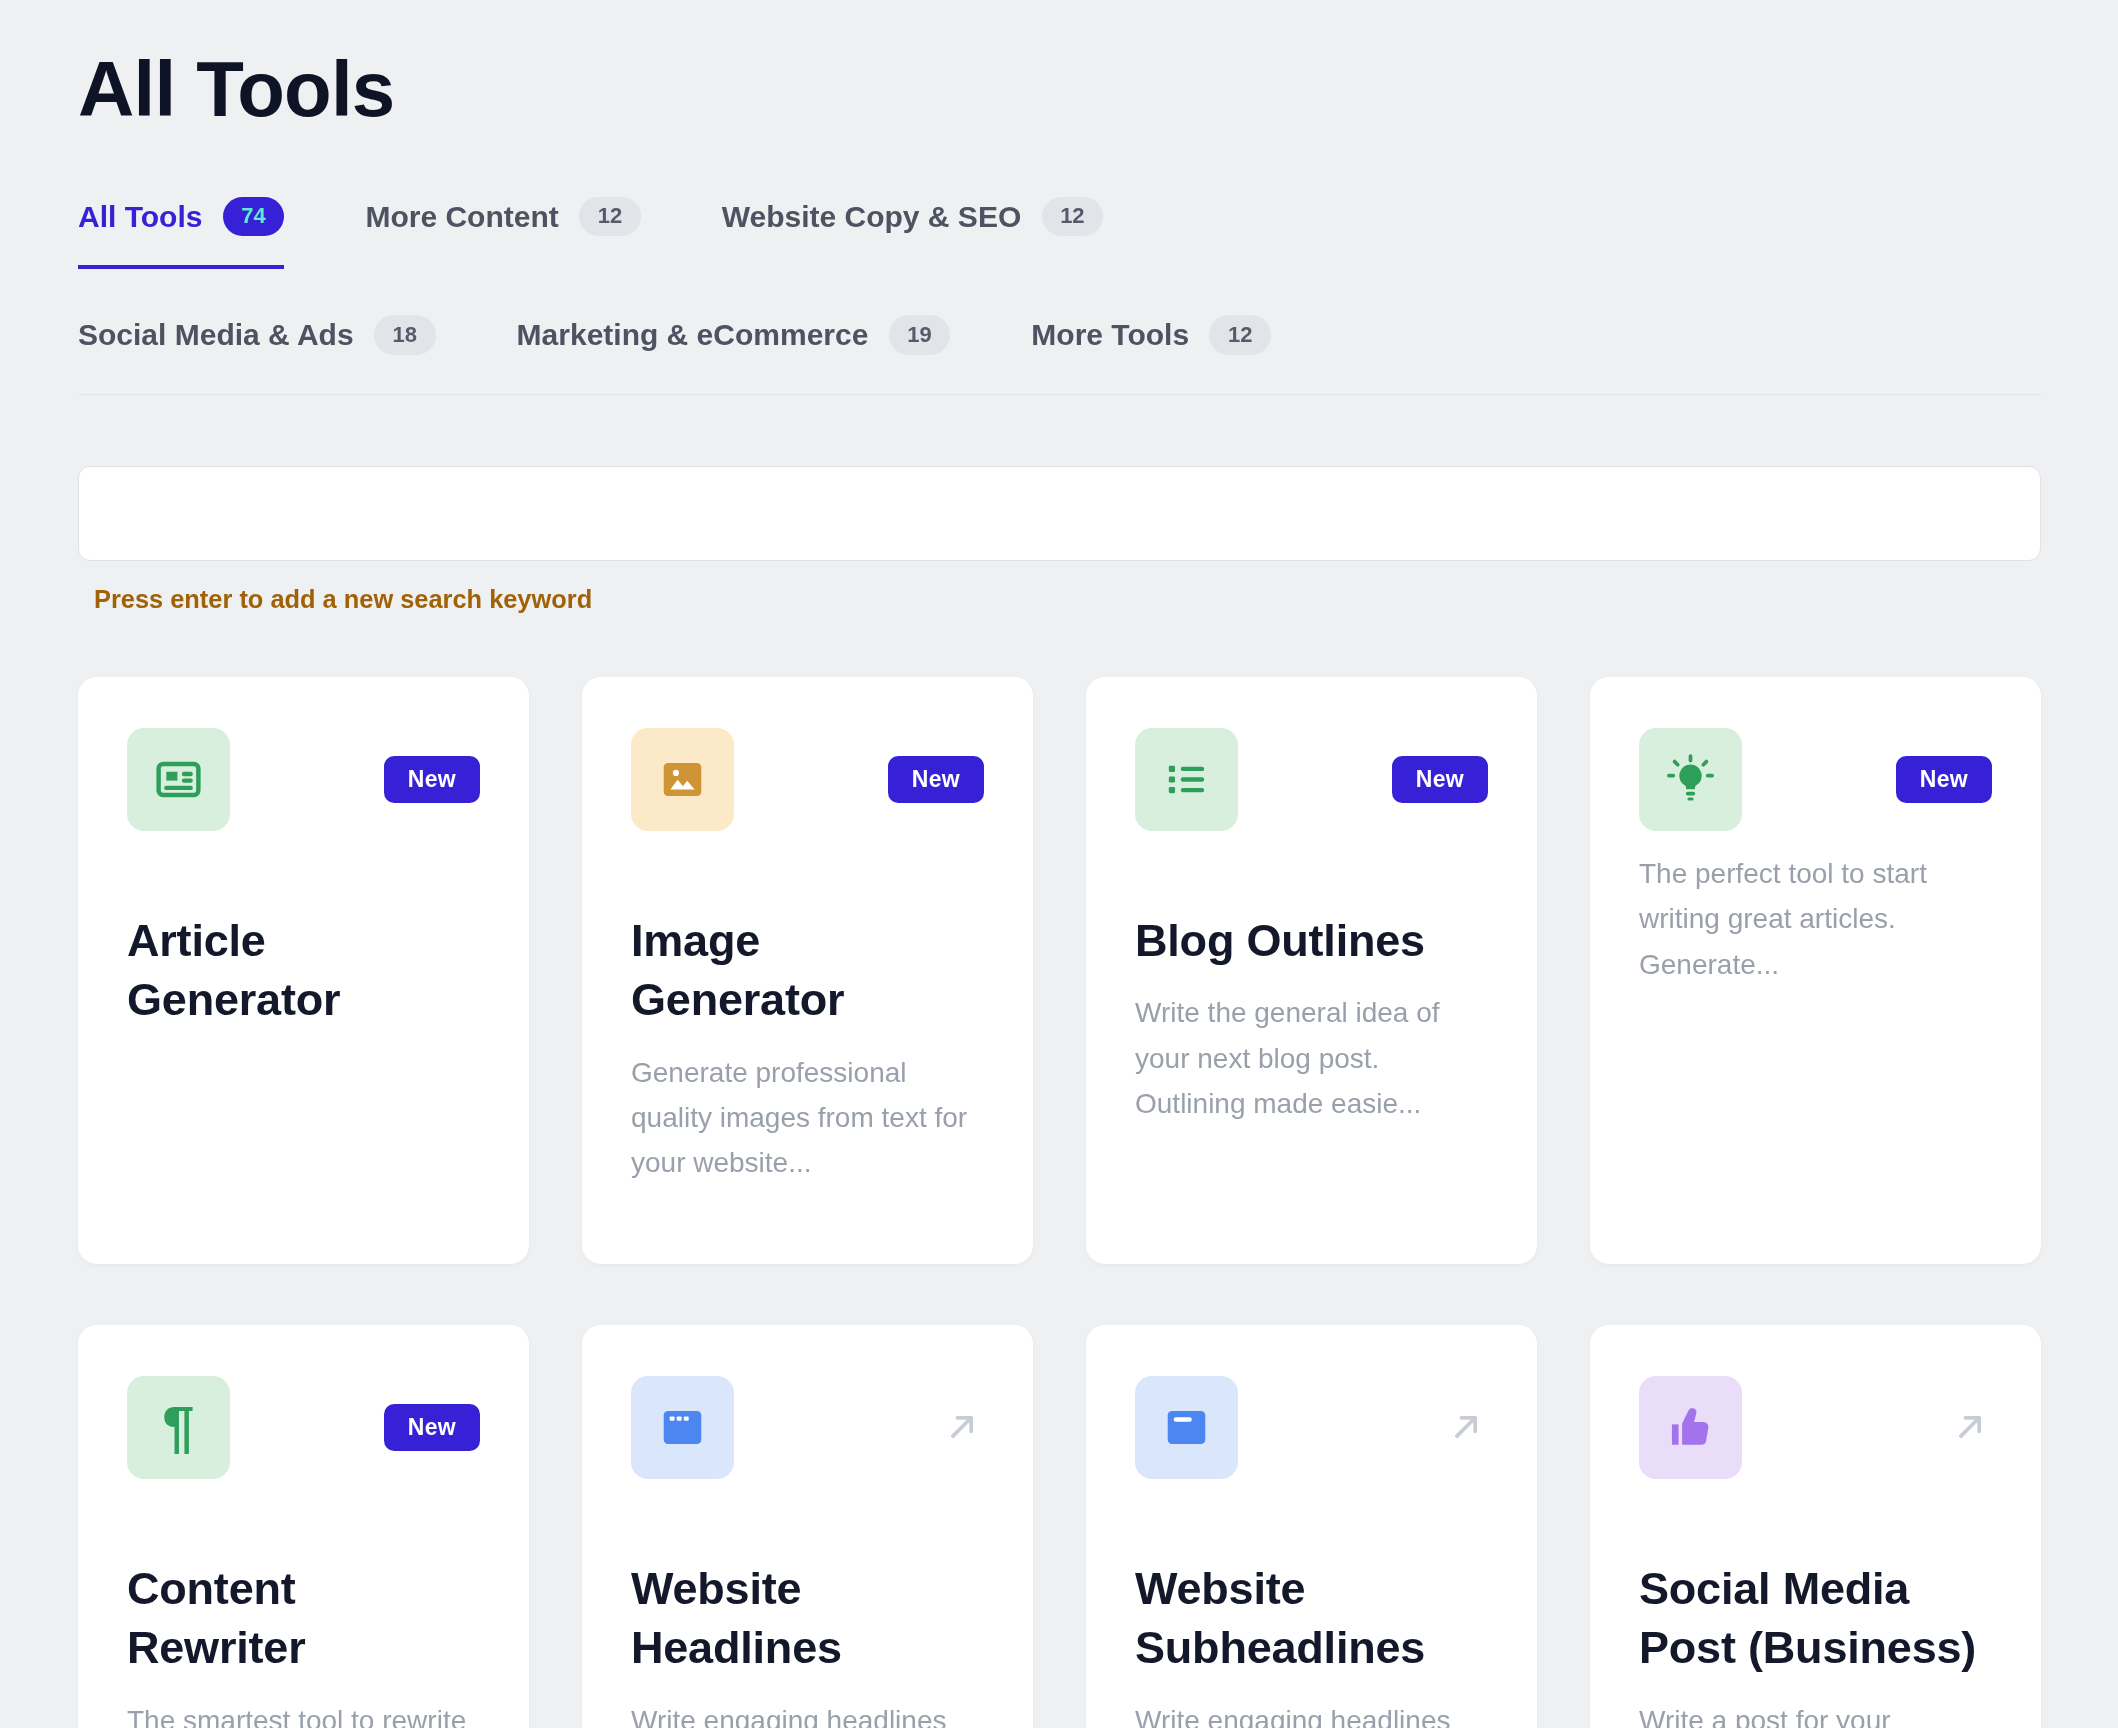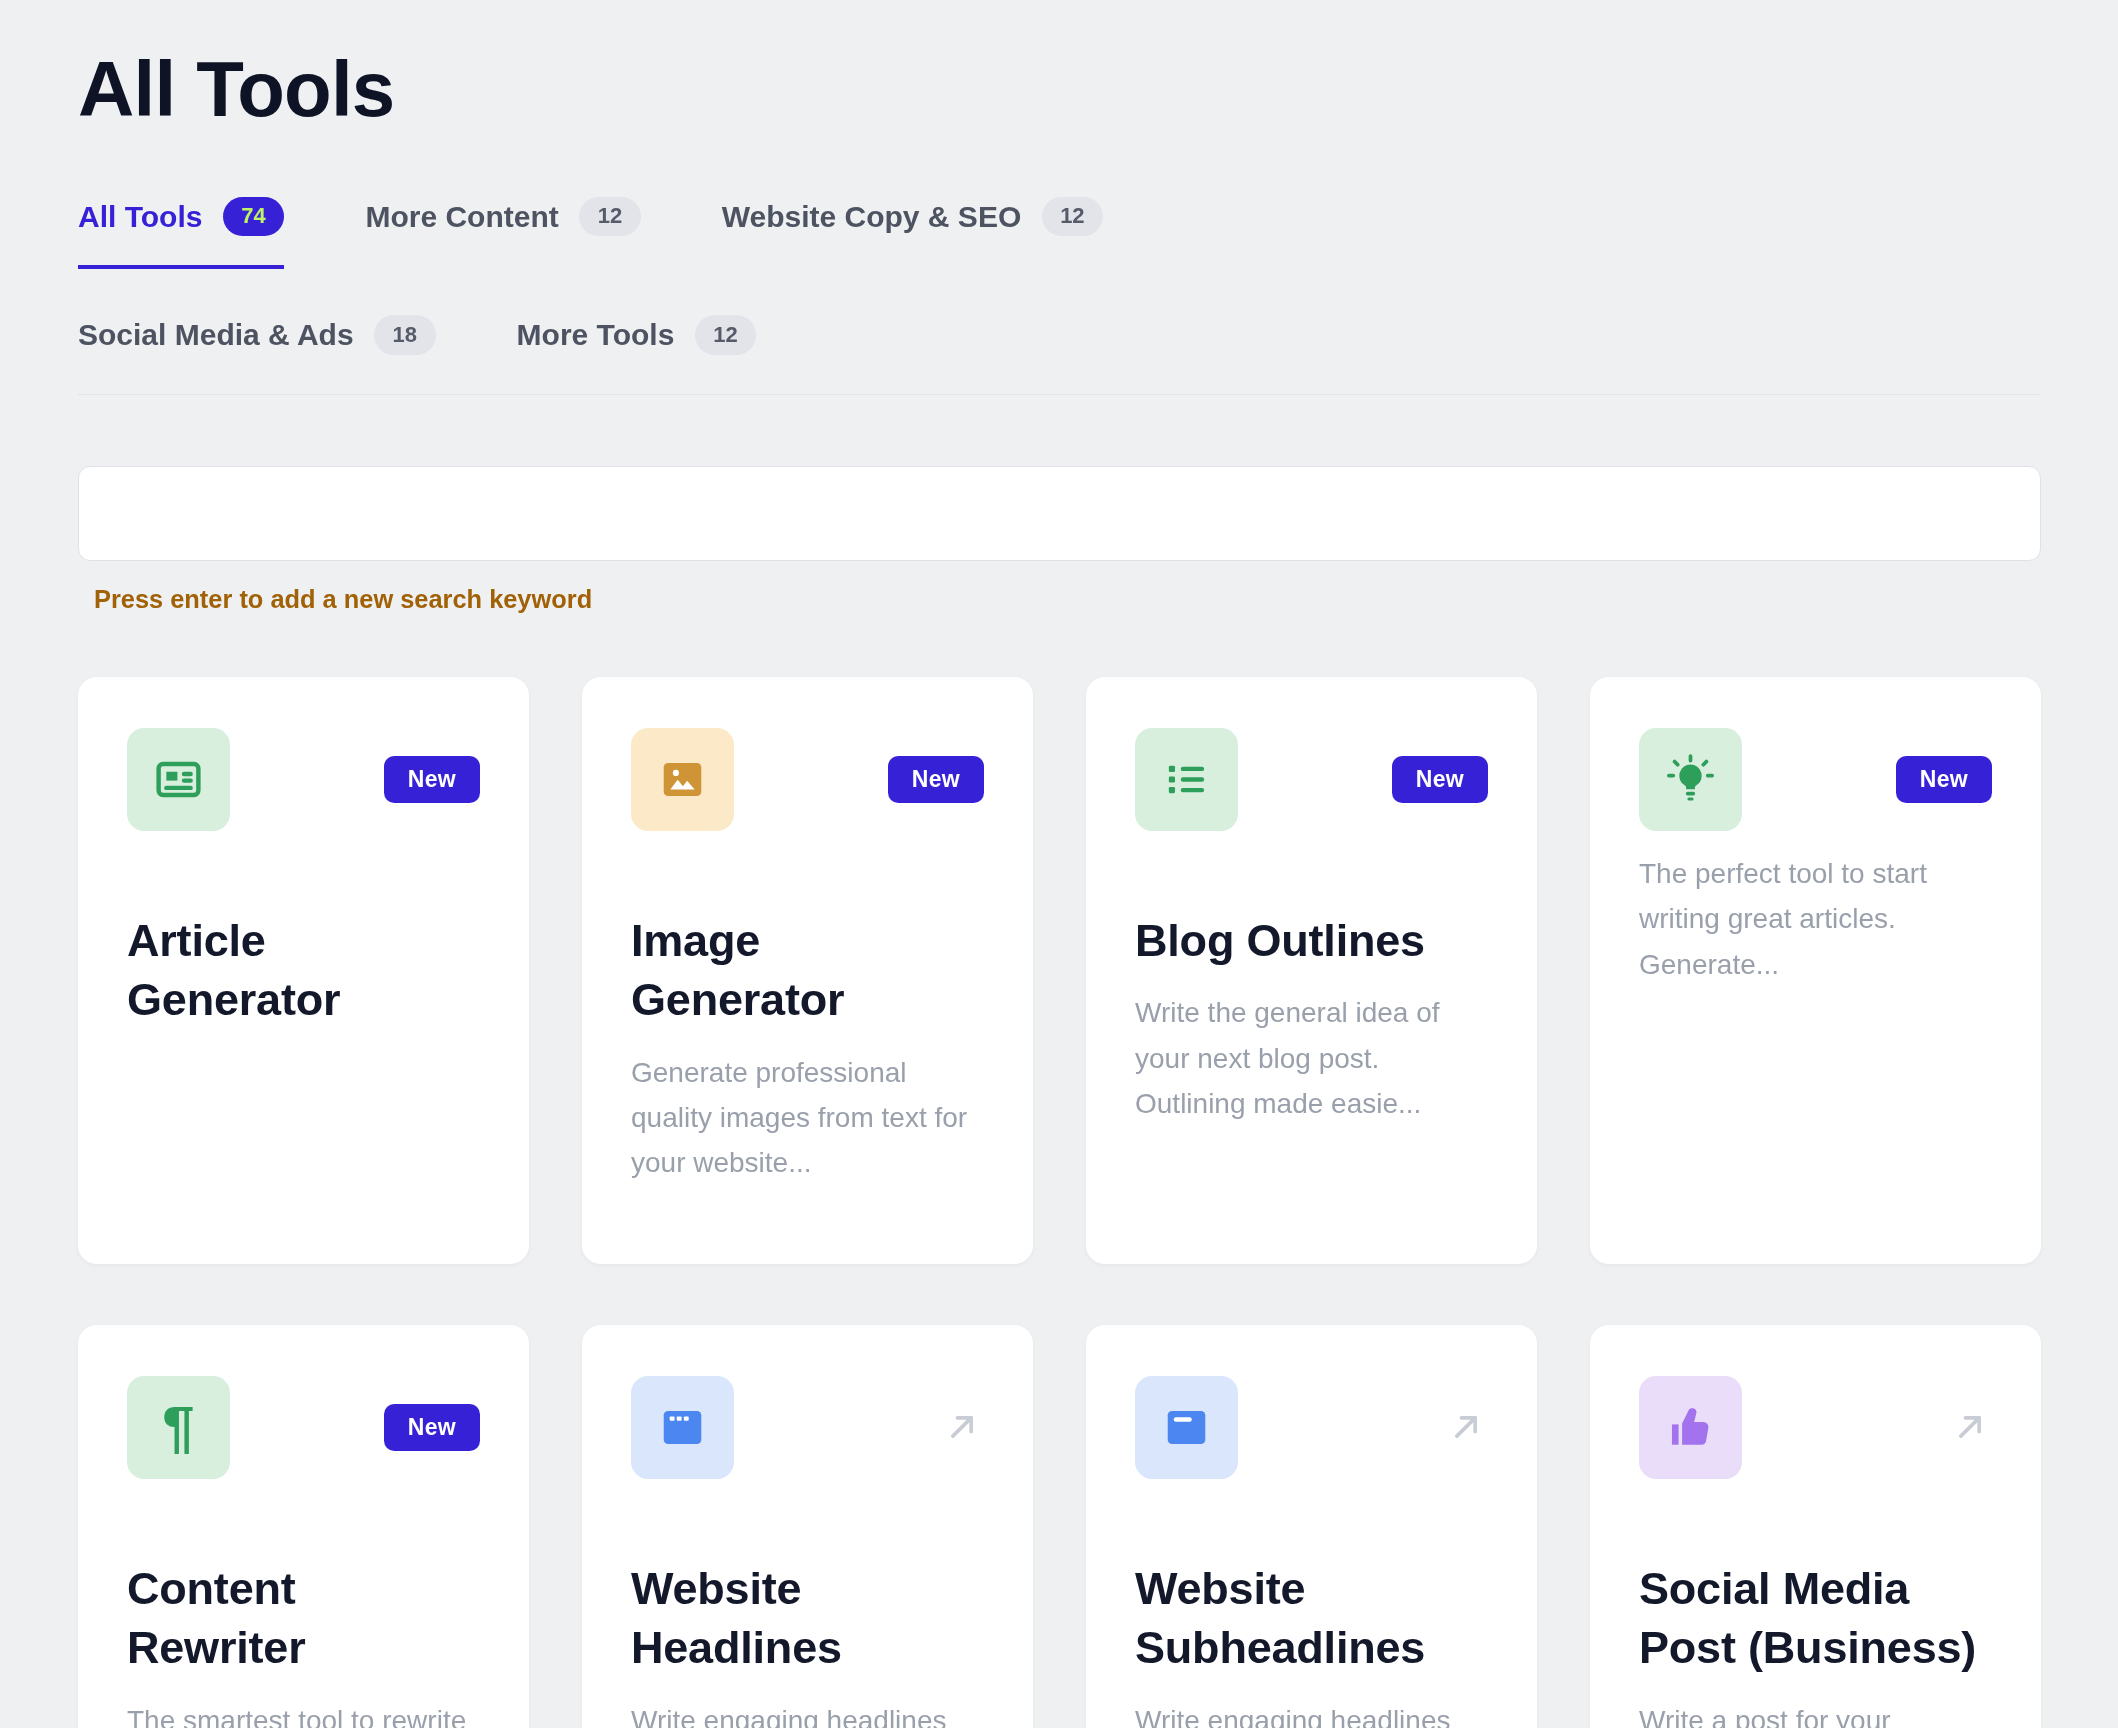--- a/index.html
+++ b/index.html
@@ -50,21 +50,21 @@
     cursor:pointer;white-space:nowrap;
   }
   .tab-row.row1 .tab{padding-bottom:29px;border-bottom:4.2px solid transparent;}
   .tab.active{color:var(--accent);}
   .tab-row.row1 .tab.active{border-bottom-color:var(--accent);}
   .count-pill{
     font-size:22px;font-weight:700;
     background:var(--pill-bg);color:var(--pill-text);
     padding:7.6px 18.6px;border-radius:847px;line-height:1.1;
   }
-  .tab.active .count-pill{background:var(--accent);color:#bef264;}
+  .tab.active .count-pill{background:var(--accent);color:#5eead4;}
 
   
   .search-input{
     margin-top:71px;display:block;width:100%;height:95px;
     background:#ffffff;border:1.7px solid #dfe1e6;border-radius:12px;
     font-size:29px;padding:0 32px;outline:none;color:var(--title-color);
     font-family:inherit;
   }
   .search-helper{
     margin-top:24px;font-size:25.4px;font-weight:600;color:#a16207;margin-left:16px;
@@ -130,20 +130,24 @@
         <span>Website Copy &amp; SEO</span>
         <span class="count-pill">12</span>
       </div>
     </div>
     <div class="tab-row row2">
       <div class="tab">
         <span>Social Media &amp; Ads</span>
         <span class="count-pill">18</span>
       </div>
       <div class="tab">
+        <span>Marketing &amp; eCommerce</span>
+        <span class="count-pill">19</span>
+      </div>
+      <div class="tab">
         <span>More Tools</span>
         <span class="count-pill">12</span>
       </div>
     </div>
   </div>
 
   <input class="search-input" type="text" placeholder="" style="">
   <p class="search-helper">Press enter to add a new search keyword</p>
 
   <div class="grid">

